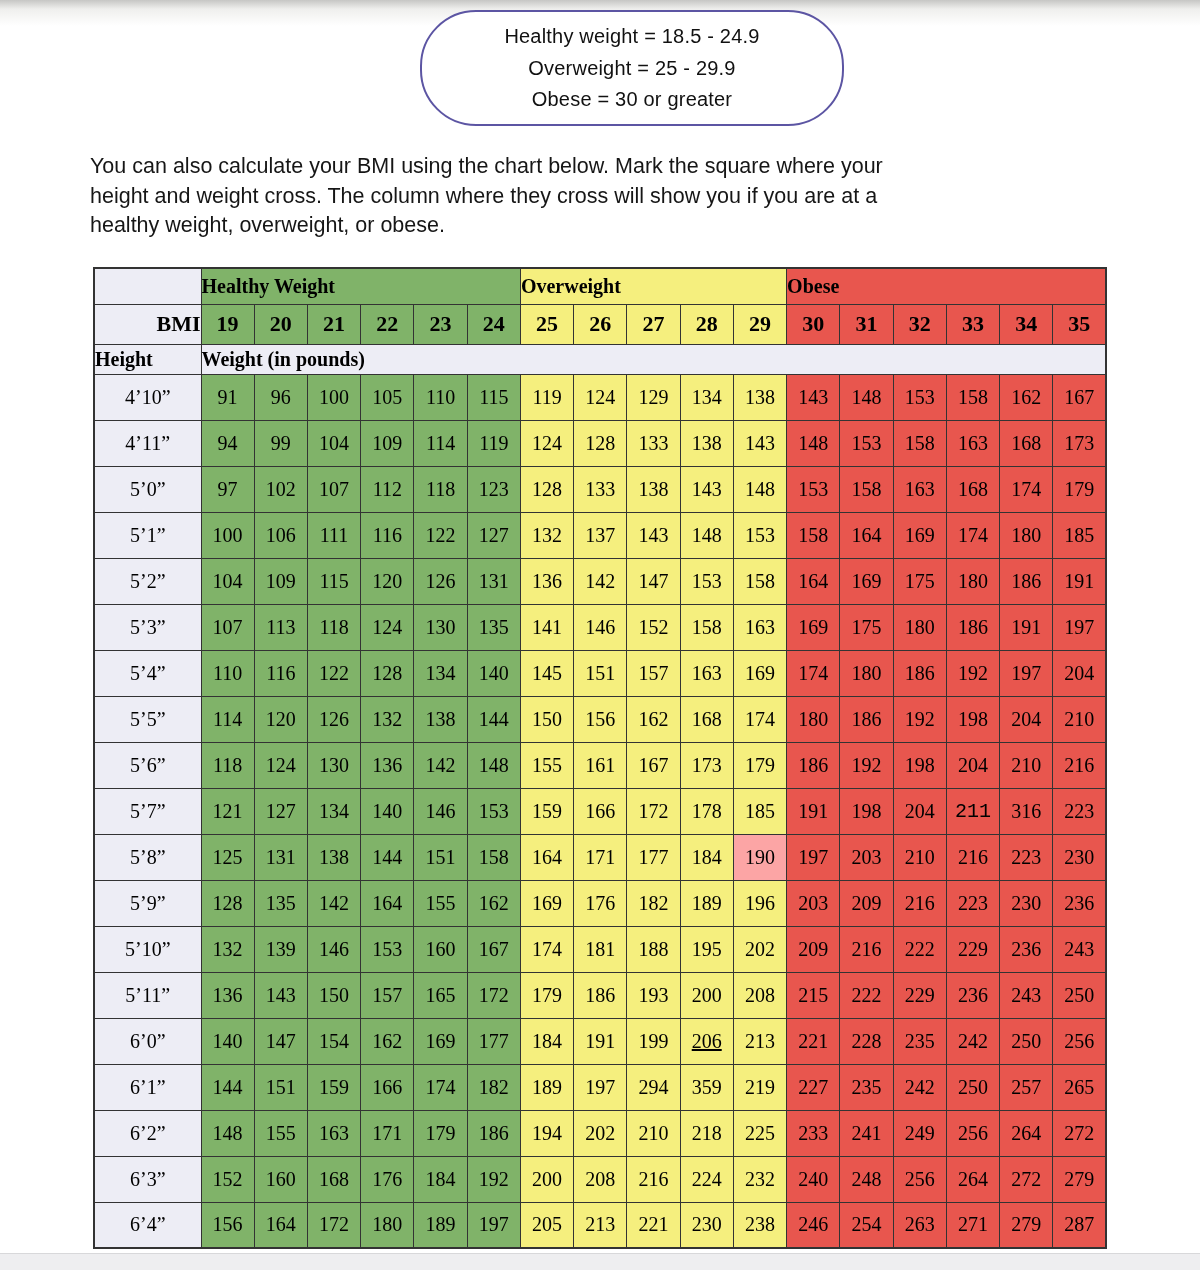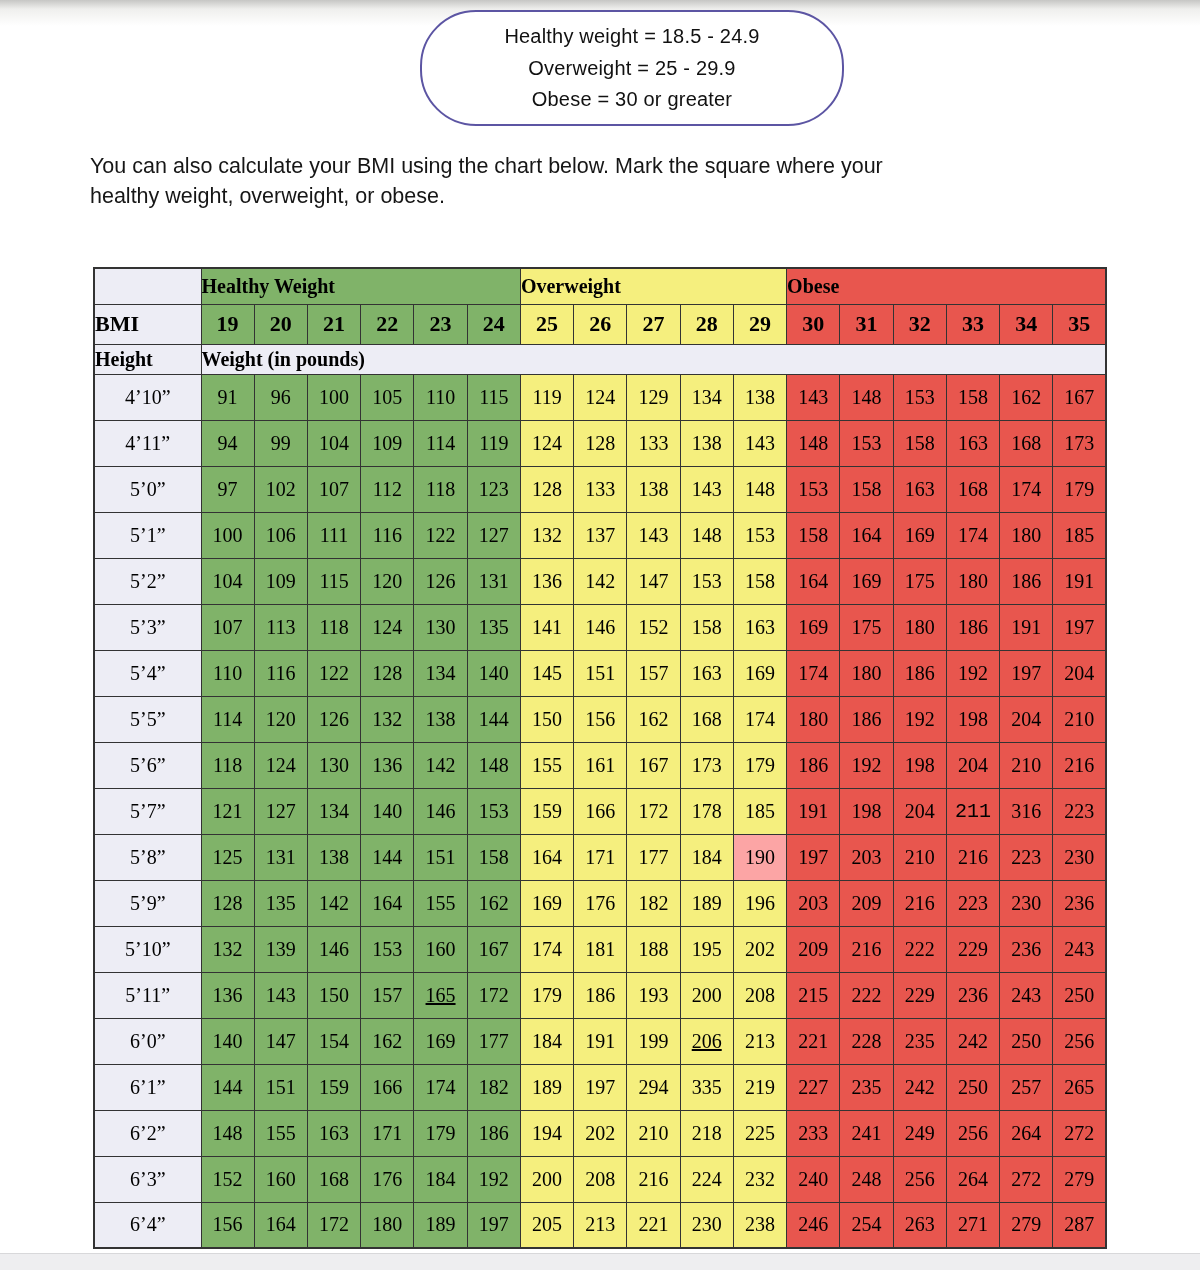--- a/index.html
+++ b/index.html
@@ -55,20 +55,21 @@
 <div class="top-shade"></div>
 
 <div class="legend-box">
   <div class="legend-line">Healthy weight = 18.5 - 24.9</div>
   <div class="legend-line">Overweight = 25 - 29.9</div>
   <div class="legend-line">Obese = 30 or greater</div>
 </div>
 
 <div class="intro">
   <div>You can also calculate your BMI using the chart below. Mark the square where your</div>
+  <div>height and weight cross.  The column where they cross will show you if you are at a</div>
   <div>healthy weight, overweight, or obese.</div>
 </div>
 
 <table class="bmi-table">
   <colgroup>
       <col style="width: 107px;">
       <col>
       <col>
       <col>
       <col>
@@ -87,21 +88,21 @@
       <col>
     </colgroup>
   <thead>
       <tr class="r-cat">
         <td style="background: rgb(237, 237, 245);"></td>
         <th class="cat-label" colspan="6" style="background: rgb(128, 179, 105);">Healthy Weight</th>
         <th class="cat-label" colspan="5" style="background: rgb(245, 239, 126);">Overweight</th>
         <th class="cat-label" colspan="6" style="background: rgb(232, 86, 78);">Obese</th>
       </tr>
       <tr class="r-bmi">
-        <th class="corner-label" style="background: rgb(237, 237, 245);">BMI</th>
+        <th class="corner-label" style="background: rgb(237, 237, 245); text-align: right;">BMI</th>
         <th class="bmi-num" style="background: rgb(128, 179, 105);">19</th>
         <th class="bmi-num" style="background: rgb(128, 179, 105);">20</th>
         <th class="bmi-num" style="background: rgb(128, 179, 105);">21</th>
         <th class="bmi-num" style="background: rgb(128, 179, 105);">22</th>
         <th class="bmi-num" style="background: rgb(128, 179, 105);">23</th>
         <th class="bmi-num" style="background: rgb(128, 179, 105);">24</th>
         <th class="bmi-num" style="background: rgb(245, 239, 126);">25</th>
         <th class="bmi-num" style="background: rgb(245, 239, 126);">26</th>
         <th class="bmi-num" style="background: rgb(245, 239, 126);">27</th>
         <th class="bmi-num" style="background: rgb(245, 239, 126);">28</th>
@@ -378,21 +379,21 @@
         <td class="v-cell" style="background: rgb(232, 86, 78);">229</td>
         <td class="v-cell" style="background: rgb(232, 86, 78);">236</td>
         <td class="v-cell" style="background: rgb(232, 86, 78);">243</td>
       </tr>
       <tr>
         <th class="h-cell" style="background: rgb(237, 237, 245);">5’11”</th>
         <td class="v-cell" style="background: rgb(128, 179, 105);">136</td>
         <td class="v-cell" style="background: rgb(128, 179, 105);">143</td>
         <td class="v-cell" style="background: rgb(128, 179, 105);">150</td>
         <td class="v-cell" style="background: rgb(128, 179, 105);">157</td>
-        <td class="v-cell" style="background: rgb(128, 179, 105); text-decoration: underline;">165</td>
+        <td class="v-cell" style="background: rgb(128, 179, 105);">165</td>
         <td class="v-cell" style="background: rgb(128, 179, 105);">172</td>
         <td class="v-cell" style="background: rgb(245, 239, 126);">179</td>
         <td class="v-cell" style="background: rgb(245, 239, 126);">186</td>
         <td class="v-cell" style="background: rgb(245, 239, 126);">193</td>
         <td class="v-cell" style="background: rgb(245, 239, 126);">200</td>
         <td class="v-cell" style="background: rgb(245, 239, 126);">208</td>
         <td class="v-cell" style="background: rgb(232, 86, 78);">215</td>
         <td class="v-cell" style="background: rgb(232, 86, 78);">222</td>
         <td class="v-cell" style="background: rgb(232, 86, 78);">229</td>
         <td class="v-cell" style="background: rgb(232, 86, 78);">236</td>
@@ -423,21 +424,21 @@
         <th class="h-cell" style="background: rgb(237, 237, 245);">6’1”</th>
         <td class="v-cell" style="background: rgb(128, 179, 105);">144</td>
         <td class="v-cell" style="background: rgb(128, 179, 105);">151</td>
         <td class="v-cell" style="background: rgb(128, 179, 105);">159</td>
         <td class="v-cell" style="background: rgb(128, 179, 105);">166</td>
         <td class="v-cell" style="background: rgb(128, 179, 105);">174</td>
         <td class="v-cell" style="background: rgb(128, 179, 105);">182</td>
         <td class="v-cell" style="background: rgb(245, 239, 126);">189</td>
         <td class="v-cell" style="background: rgb(245, 239, 126);">197</td>
         <td class="v-cell" style="background: rgb(245, 239, 126);">294</td>
-        <td class="v-cell" style="background: rgb(245, 239, 126);">335</td>
+        <td class="v-cell" style="background: rgb(245, 239, 126);">359</td>
         <td class="v-cell" style="background: rgb(245, 239, 126);">219</td>
         <td class="v-cell" style="background: rgb(232, 86, 78);">227</td>
         <td class="v-cell" style="background: rgb(232, 86, 78);">235</td>
         <td class="v-cell" style="background: rgb(232, 86, 78);">242</td>
         <td class="v-cell" style="background: rgb(232, 86, 78);">250</td>
         <td class="v-cell" style="background: rgb(232, 86, 78);">257</td>
         <td class="v-cell" style="background: rgb(232, 86, 78);">265</td>
       </tr>
       <tr>
         <th class="h-cell" style="background: rgb(237, 237, 245);">6’2”</th>

